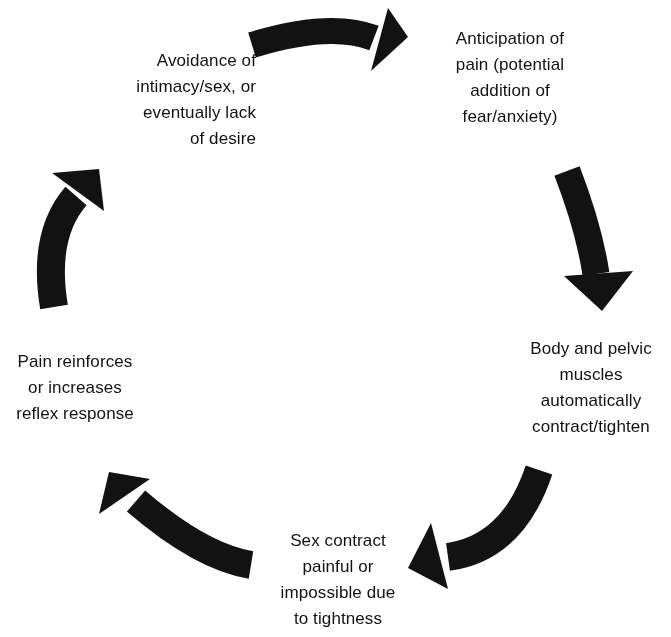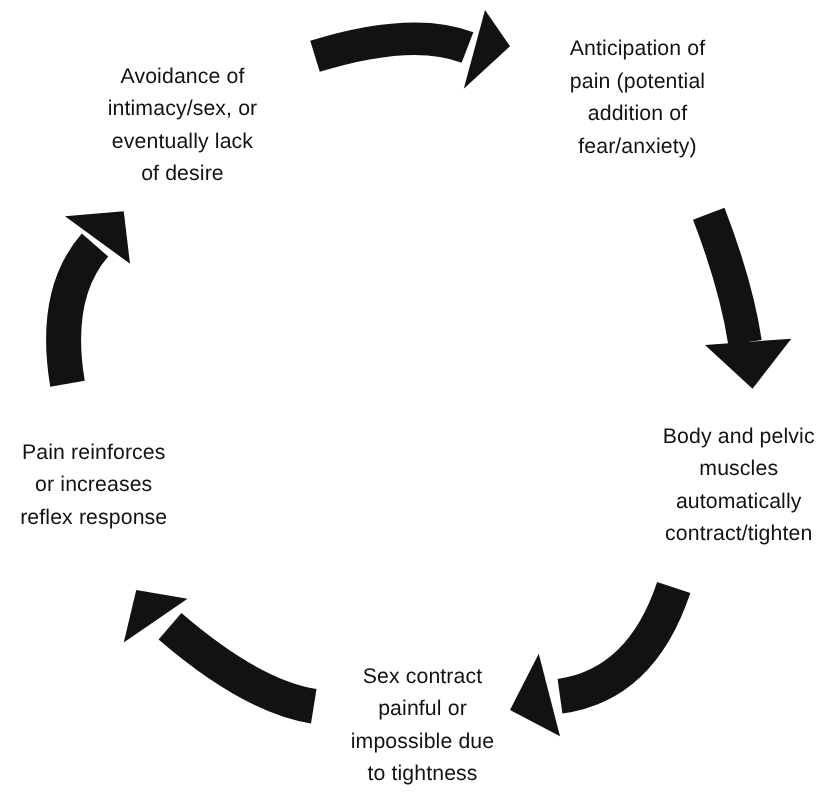--- a/index.html
+++ b/index.html
@@ -26,21 +26,21 @@
   .node {
     position: absolute;
     width: 220px;
     text-align: center;
     white-space: pre-line;
     font-size: 17px;
     line-height: 26px;
     color: var(--ink, #121212);
     letter-spacing: 0.1px;
   }
-  .node-avoidance    { left:  36px; top:  48px; }
+  .node-avoidance    { left:  36px; top:  48px; text-align: right; }
   .node-anticipation { left: 400px; top:  26px; }
   .node-body         { left: 481px; top: 336px; }
   .node-sex          { left: 228px; top: 528px; }
   .node-pain         { left: -35px; top: 349px; }
   .arrow-shaft {
     fill: none;
     stroke: var(--ink, #121212);
   }
   .arrow-head {
     fill: var(--ink, #121212);

